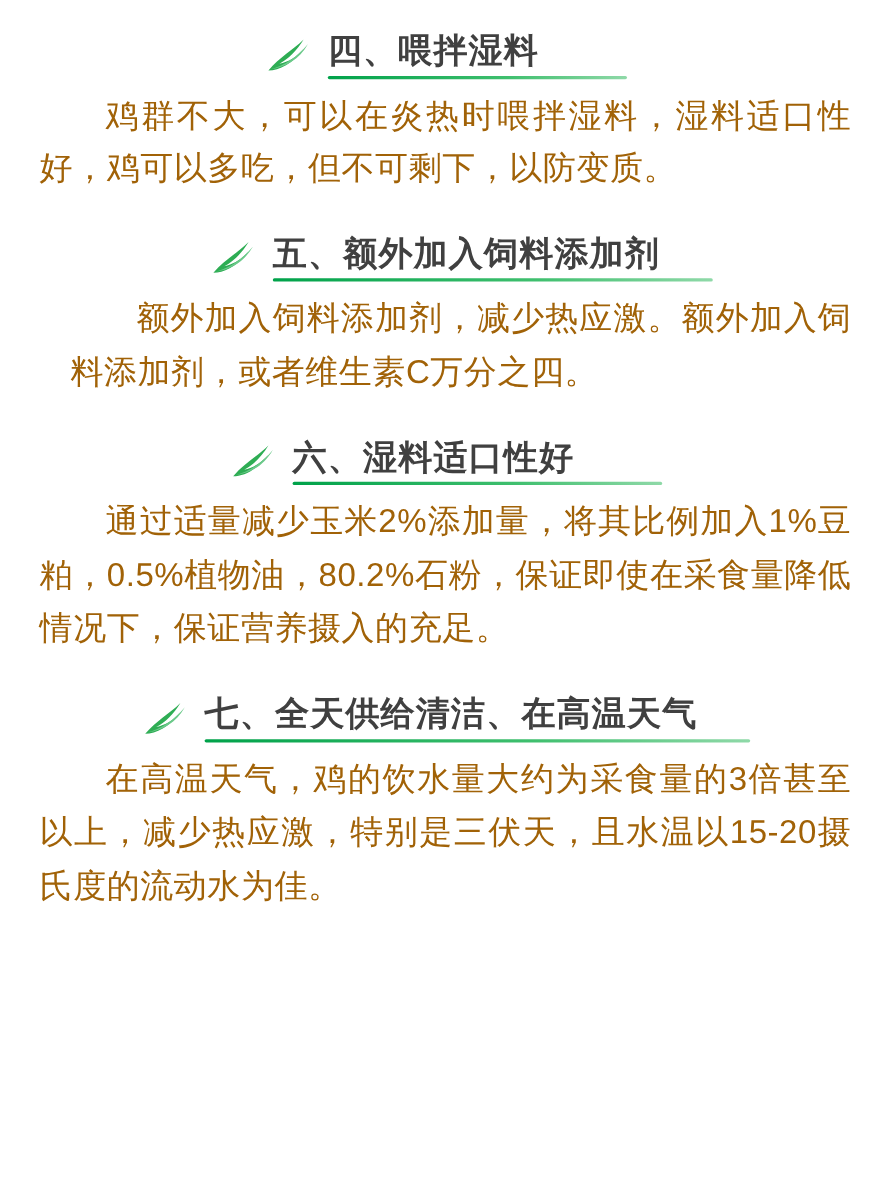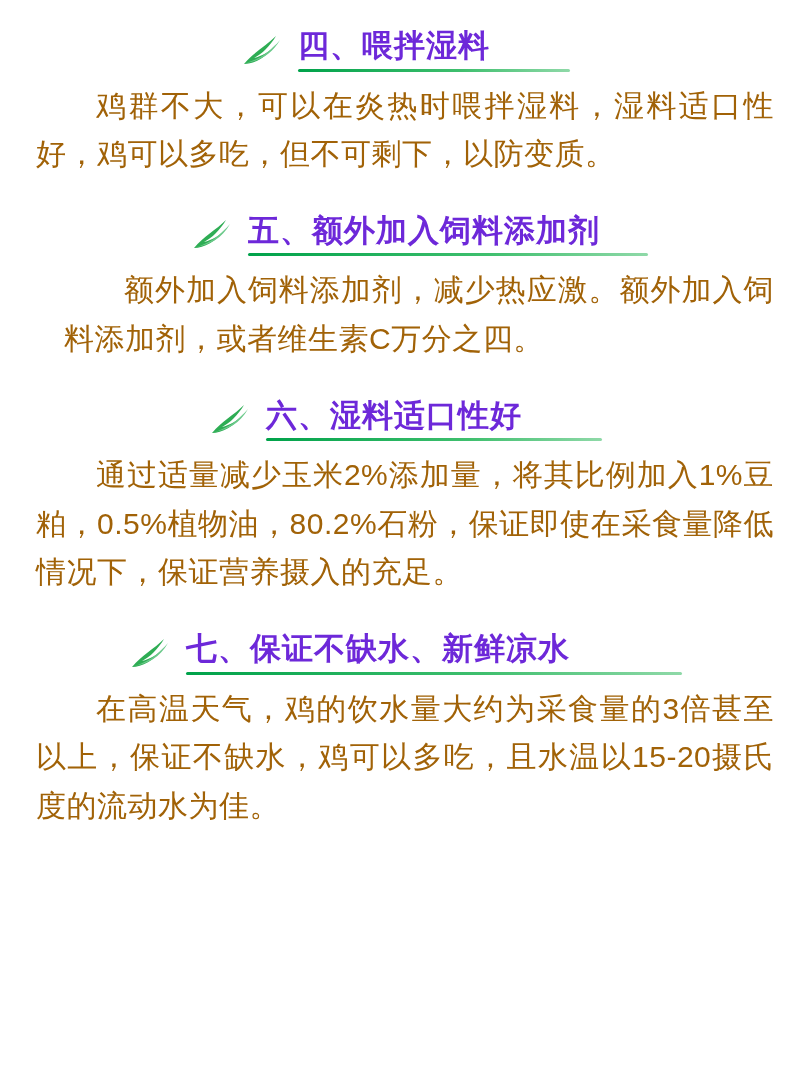--- a/index.html
+++ b/index.html
@@ -40,21 +40,21 @@
     width: 54px;
     height: 40px;
     flex: 0 0 auto;
     margin-right: 4px;
     margin-bottom: 2px;
     display: block;
   }
   .heading-text {
     font-size: 31px;
     font-weight: bold;
-    color: #6d28d9;
+    color: #404040;
     letter-spacing: 1px;
     line-height: 1.15;
     white-space: nowrap;
     padding-bottom: 4px;
   }
   .heading-underline {
     height: 3px;
     background: linear-gradient(to right, #00a24a 0%, #3fbf6e 60%, #8fd9a8 100%);
     margin-top: 1px;
     border-radius: 2px;
@@ -127,21 +127,21 @@
   </div>
 
   <div class="section s4">
     <div class="heading-row">
       <div class="heading-wrap">
         <svg class="leaf-icon" viewBox="0 0 54 40">
           <path d="M4 34 C14 34 26 28 36 14 C30 22 22 26 14 28 C22 24 30 16 36 6 C26 16 14 22 4 34 Z" fill="#2ead54"></path>
           <path d="M6 33 C18 30 30 22 40 10 C32 24 20 31 6 33 Z" fill="#6bc98a"></path>
         </svg>
         <div>
-          <div class="heading-text">七、保证不缺水、新鲜凉水</div>
+          <div class="heading-text">七、全天供给清洁、在高温天气</div>
           <div class="heading-underline" style="width:496px"></div>
         </div>
       </div>
     </div>
-    <p class="para">在高温天气，鸡的饮水量大约为采食量的3倍甚至以上，保证不缺水，鸡可以多吃，且水温以15-20摄氏度的流动水为佳。</p>
+    <p class="para">在高温天气，鸡的饮水量大约为采食量的3倍甚至以上，减少热应激，特别是三伏天，且水温以15-20摄氏度的流动水为佳。</p>
   </div>
 
 </div>
 
 </body></html>

